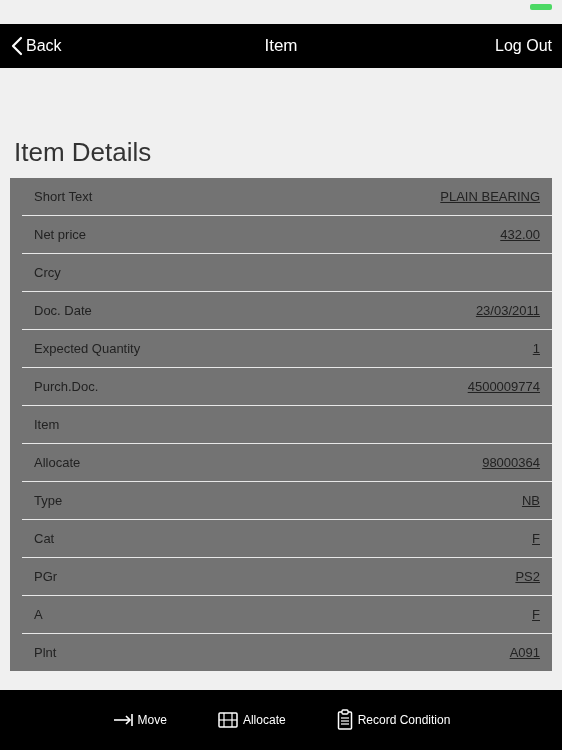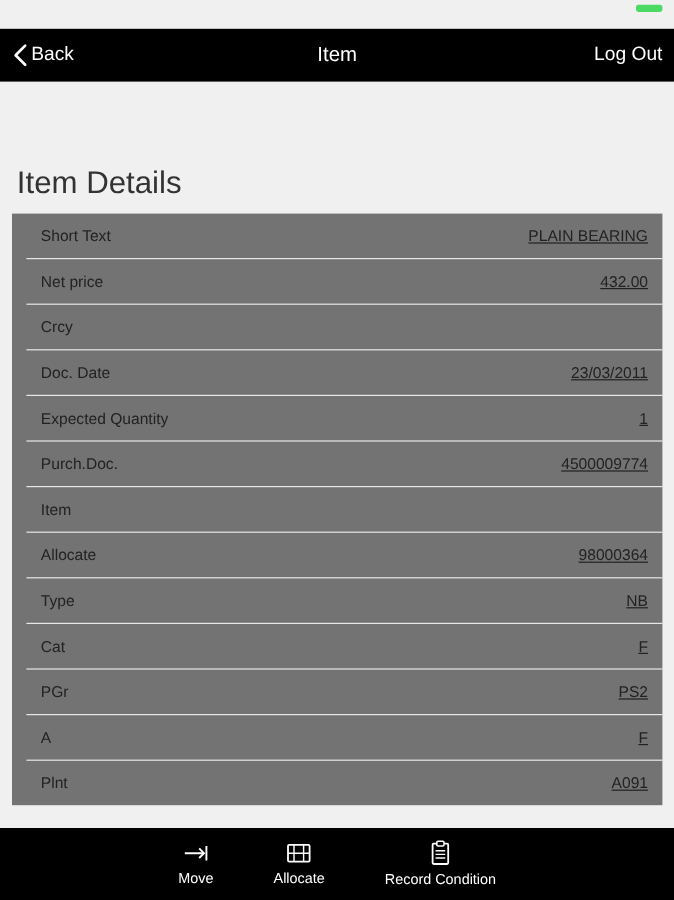--- a/index.html
+++ b/index.html
@@ -105,21 +105,21 @@
       right: 0;
       height: 60px;
       background: #000;
       display: flex;
       align-items: center;
       justify-content: center;
       gap: 50px;
     }
     .tool-item {
       display: flex;
-      flex-direction: column;
+      flex-direction: row;
       align-items: center;
       color: #fff;
       font-size: 12px;
       cursor: pointer;
       gap: 4px;
     }
     .tool-item svg { stroke: #fff; }
   </style>
 </head>
 <body>

